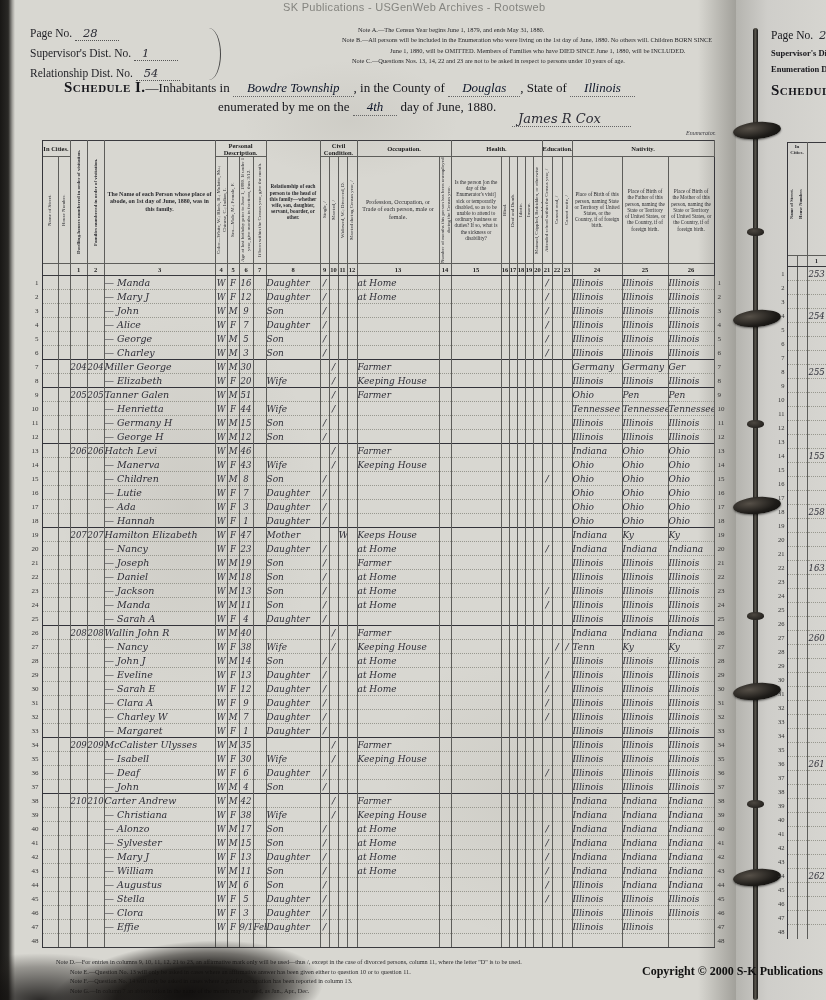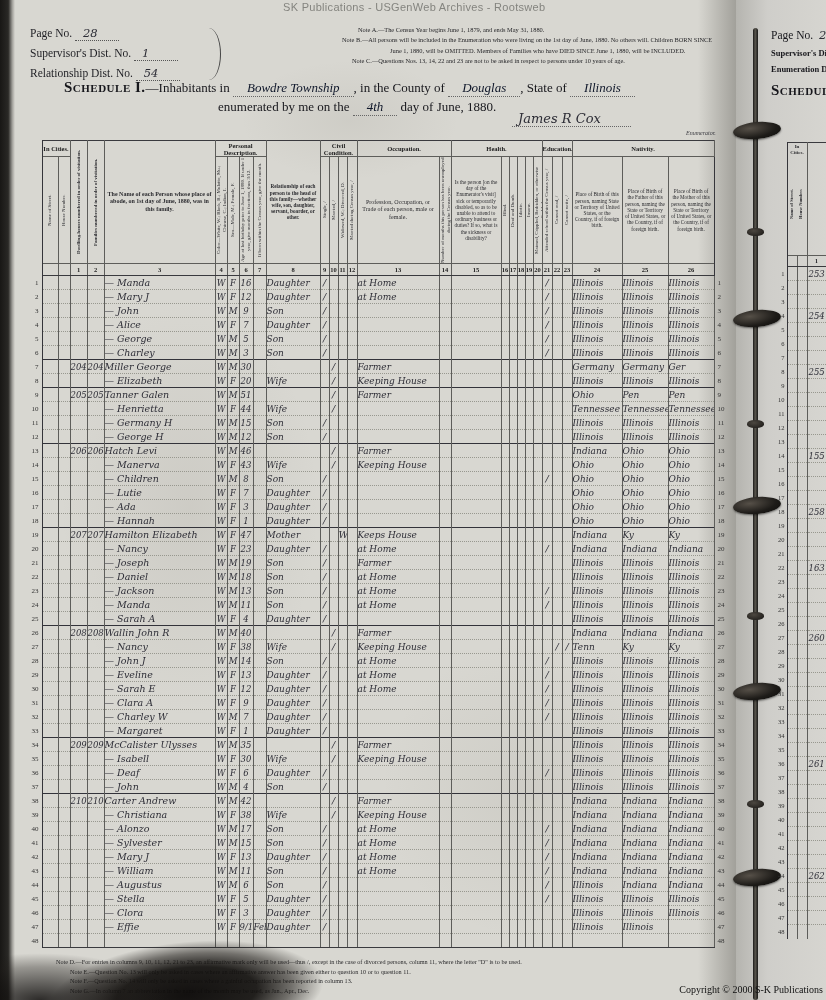--- a/index.html
+++ b/index.html
@@ -16,21 +16,21 @@
   #stain1{left:60px;top:300px;width:260px;height:420px;background:radial-gradient(ellipse,rgba(125,120,110,.12),rgba(125,120,110,0) 70%);}
   #stain2{left:380px;top:640px;width:300px;height:300px;background:radial-gradient(ellipse,rgba(120,116,104,.10),rgba(120,116,104,0) 70%);}
   #stain3{left:240px;top:60px;width:220px;height:120px;background:radial-gradient(ellipse,rgba(120,116,104,.10),rgba(120,116,104,0) 70%);}
   #thumb-blob{position:absolute;left:-50px;top:922px;width:420px;height:130px;transform:rotate(-6deg);
     background:radial-gradient(ellipse 42% 52% at 56% 58%,rgba(12,10,9,.97) 0%,rgba(18,16,14,.92) 40%,rgba(30,27,24,.55) 60%,rgba(40,36,33,0) 78%);}
   #thumb-blob2{position:absolute;left:-80px;top:940px;width:300px;height:100px;
     background:radial-gradient(ellipse 55% 60% at 40% 60%,rgba(15,13,12,.85) 0%,rgba(30,27,24,.35) 55%,rgba(40,36,33,0) 78%);}
   
   #watermark{position:absolute;left:283px;top:1px;font-family:"Liberation Sans",sans-serif;
     font-size:11px;color:#84847f;letter-spacing:.3px;}
-  #copyright{position:absolute;right:3px;top:984px;font-size:10px;color:#111;}
+  #copyright{position:absolute;right:3px;top:964px;font-size:12px;color:#111;font-weight:bold;}
   
   #page-block{position:absolute;left:30px;top:26px;width:185px;font-size:11.5px;color:#1f1f24;}
   #page-block .line{margin-bottom:5px;white-space:nowrap;}
   #page-block .val{font-family:"DejaVu Serif",serif;font-style:italic;color:#2d2d36;
     display:inline-block;min-width:28px;border-bottom:1px dotted #555;padding:0 8px;}
   #brace{position:absolute;left:208px;top:28px;width:12px;height:52px;
     border-right:1.6px solid #444;border-radius:0 14px 14px 0 / 0 30px 30px 0;}
   #notes{position:absolute;left:342px;top:25px;width:402px;font-size:6.4px;line-height:1.6;color:#28282b;}
   #notes .n0{margin-left:16px;} #notes .n2{margin-left:48px;} #notes .n3{margin-left:10px;}
   

